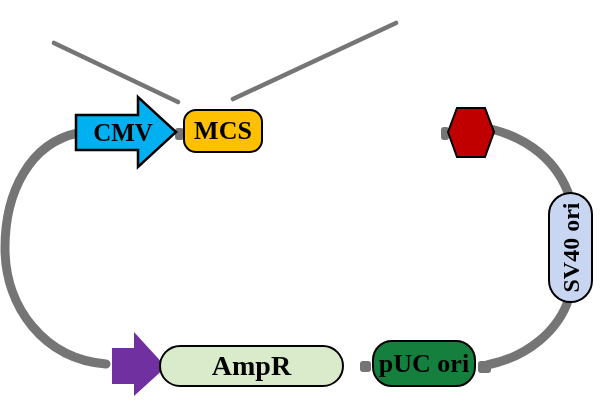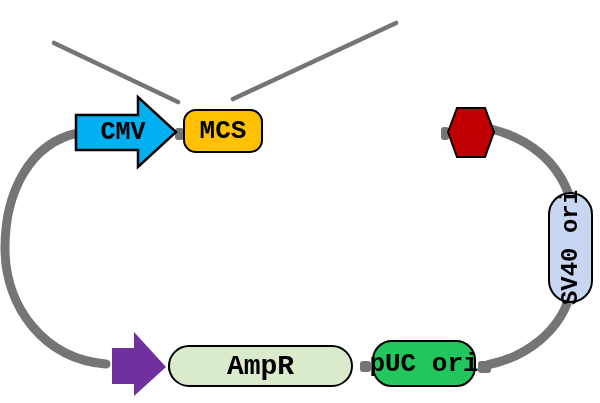--- a/index.html
+++ b/index.html
@@ -2,41 +2,41 @@
 <html><head>
 <meta charset="utf-8">
 <style>
   html, body { margin: 0; padding: 0; background: #ffffff; }
   .stage {
     position: relative;
     width: 600px;
     height: 403px;
     background: #ffffff;
     overflow: hidden;
-    font-family: Liberation Mono, monospace;
+    font-family: Liberation Serif, serif;
     border-radius: 22px;
   }
   svg.layer { position: absolute; left: 0; top: 0; }
   .feature {
     position: absolute;
     box-sizing: border-box;
     display: flex;
     align-items: center;
     justify-content: center;
     border: 2.5px solid #000;
     color: #000;
     font-weight: bold;
     white-space: nowrap;
   }
   .mcs    { left: 183px; top: 109px; width: 80px;  height: 44px;  border-radius: 13px; background: #FFC000; font-size: 26px; }
   .gene   { left: 253px; top: 109px; width: 188px; height: 46px;  border-radius: 23px; background: #1FA652; font-size: 26px; }
   .sv40   { left: 548px; top: 192px; width: 45px;  height: 111px; border-radius: 23px; background: #C9D6F2; }
   .sv40 .vtext { transform: rotate(-90deg); font-size: 24px; font-weight: bold; white-space: nowrap; }
-  .ampr   { left: 168px; top: 345px; width: 185px; height: 42px;  border-radius: 21px; background: #D9EBCB; font-size: 28px; }
-  .puc    { left: 372px; top: 340px; width: 104px; height: 47px;  border-radius: 20px; background: #22c55e; font-size: 26px; }
+  .ampr   { left: 159px; top: 345px; width: 185px; height: 42px;  border-radius: 21px; background: #D9EBCB; font-size: 28px; }
+  .puc    { left: 372px; top: 340px; width: 104px; height: 47px;  border-radius: 20px; background: #15803d; font-size: 26px; }
   .cmv-label {
     position: absolute;
     left: 78px; top: 114px; width: 90px; height: 37px;
     display: flex; align-items: center; justify-content: center;
     color: #000; font-weight: bold; font-size: 25px;
   }
 </style>
 </head>
 <body>
 

